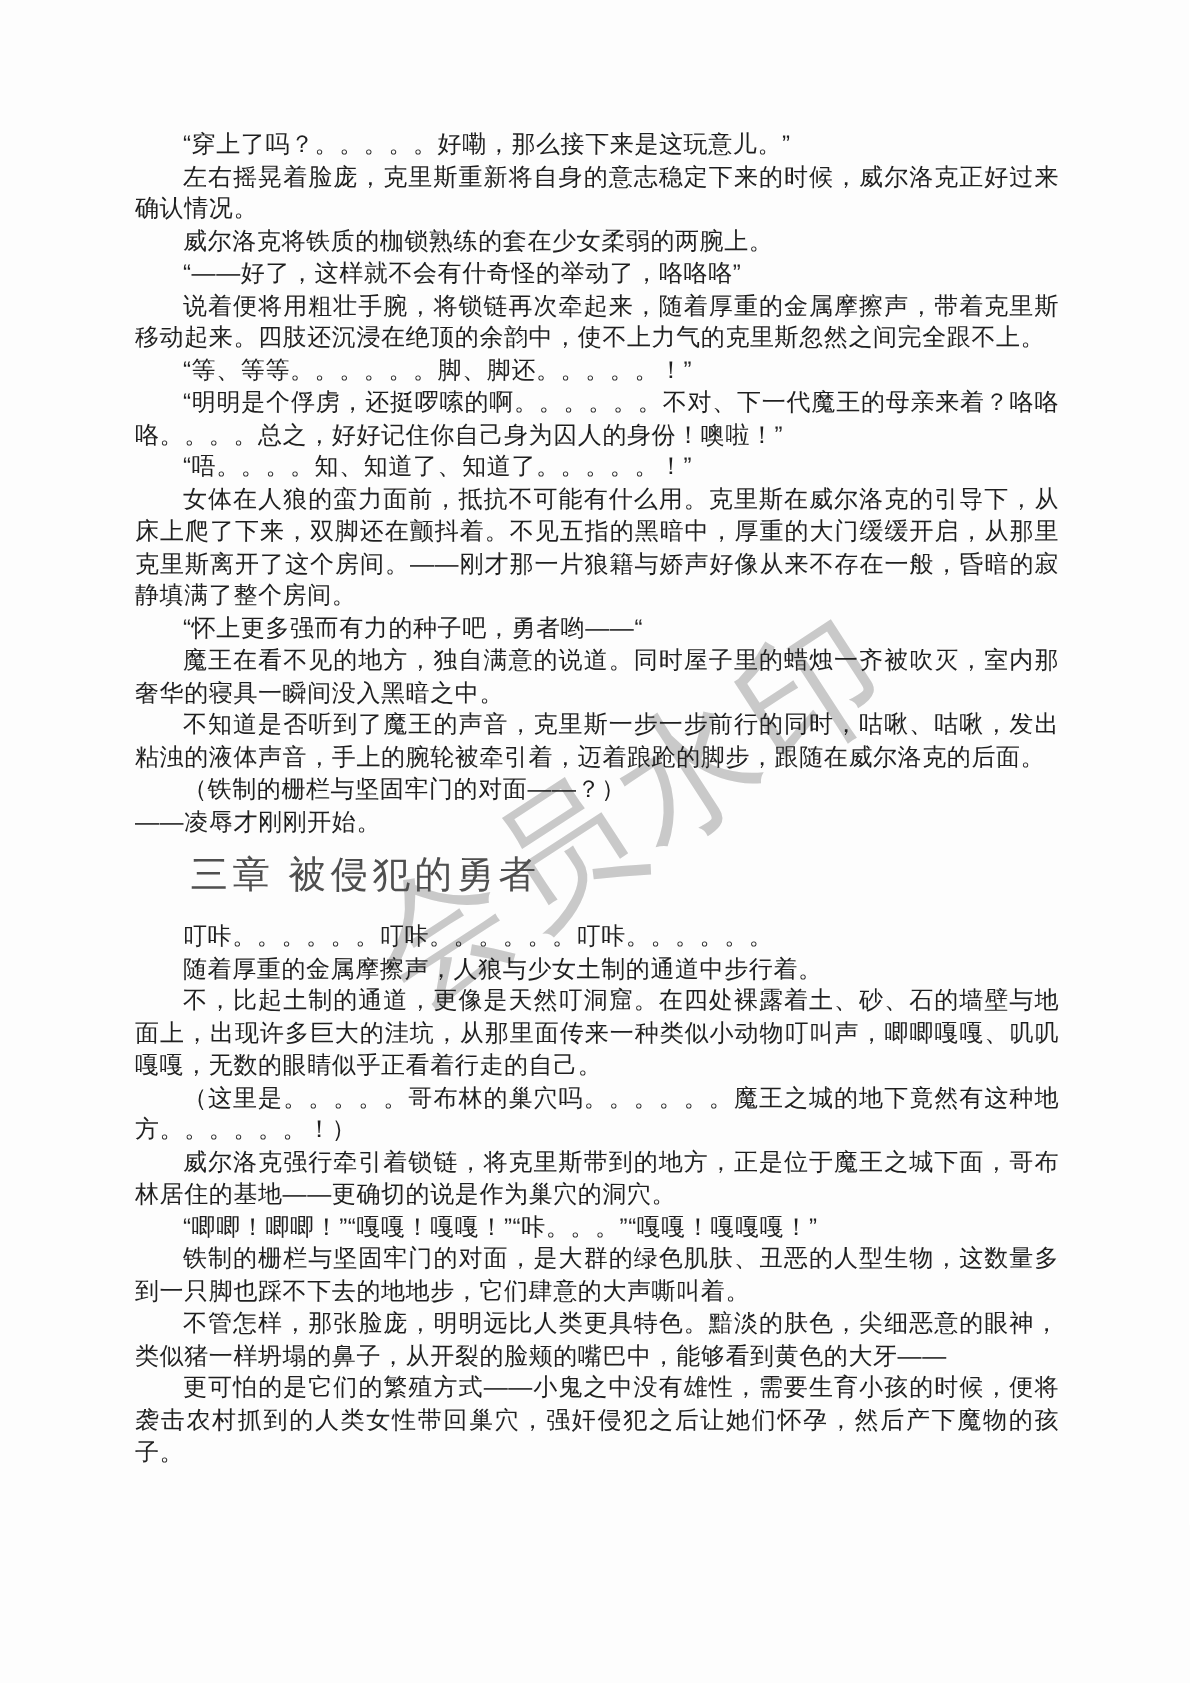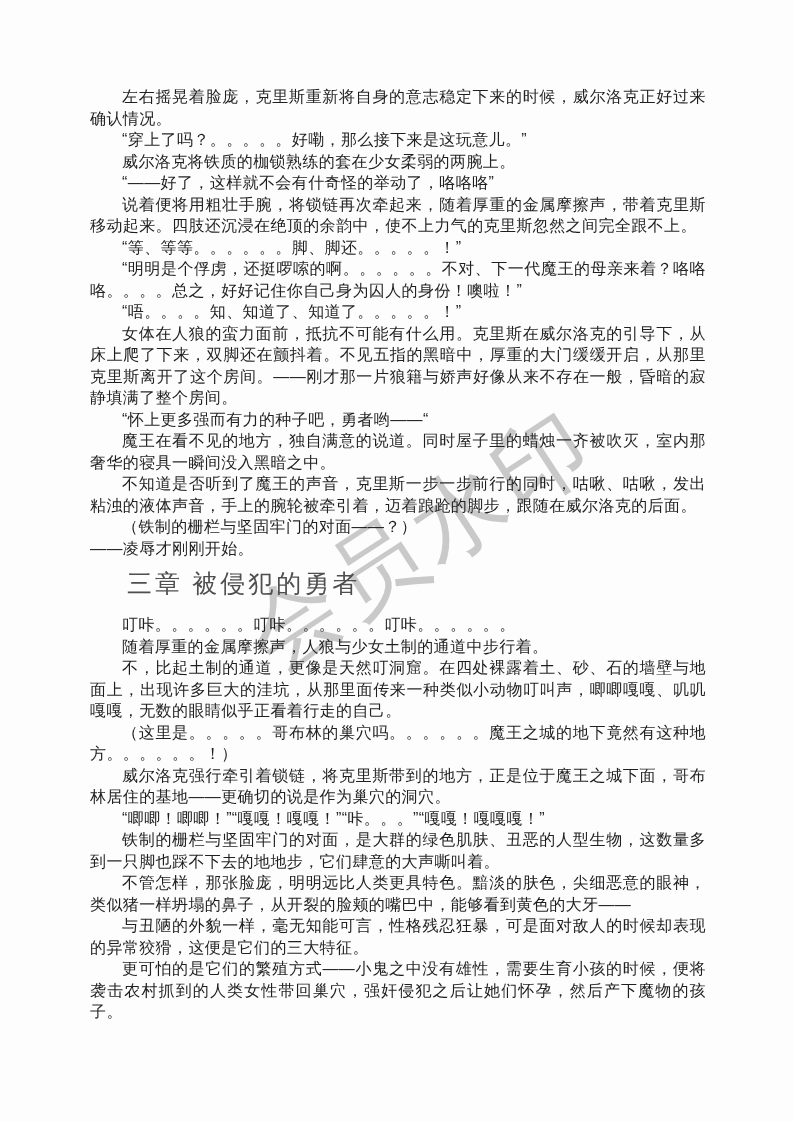--- a/index.html
+++ b/index.html
@@ -48,22 +48,22 @@
     margin:8px 0 14px 37px;
     text-indent:0;
   }
 </style>
 </head>
 <body>
 
 <div class="page">
   <div class="watermark">会员水印</div>
   <div class="content">
+    <p>“穿上了吗？。。。。。好嘞，那么接下来是这玩意儿。”</p>
     <p>左右摇晃着脸庞，克里斯重新将自身的意志稳定下来的时候，威尔洛克正好过来确认情况。</p>
-    <p>“穿上了吗？。。。。。好嘞，那么接下来是这玩意儿。”</p>
     <p>威尔洛克将铁质的枷锁熟练的套在少女柔弱的两腕上。</p>
     <p>“——好了，这样就不会有什奇怪的举动了，咯咯咯”</p>
     <p>说着便将用粗壮手腕，将锁链再次牵起来，随着厚重的金属摩擦声，带着克里斯移动起来。四肢还沉浸在绝顶的余韵中，使不上力气的克里斯忽然之间完全跟不上。</p>
     <p>“等、等等。。。。。。脚、脚还。。。。。！”</p>
     <p>“明明是个俘虏，还挺啰嗦的啊。。。。。。不对、下一代魔王的母亲来着？咯咯咯。。。。总之，好好记住你自己身为囚人的身份！噢啦！”</p>
     <p>“唔。。。。知、知道了、知道了。。。。。！”</p>
     <p>女体在人狼的蛮力面前，抵抗不可能有什么用。克里斯在威尔洛克的引导下，从床上爬了下来，双脚还在颤抖着。不见五指的黑暗中，厚重的大门缓缓开启，从那里克里斯离开了这个房间。——刚才那一片狼籍与娇声好像从来不存在一般，昏暗的寂静填满了整个房间。</p>
     <p>“怀上更多强而有力的种子吧，勇者哟——“</p>
     <p>魔王在看不见的地方，独自满意的说道。同时屋子里的蜡烛一齐被吹灭，室内那奢华的寝具一瞬间没入黑暗之中。</p>
     <p>不知道是否听到了魔王的声音，克里斯一步一步前行的同时，咕啾、咕啾，发出粘浊的液体声音，手上的腕轮被牵引着，迈着踉跄的脚步，跟随在威尔洛克的后面。</p>
@@ -73,16 +73,15 @@
     <h2 class="chapter-title">三章 被侵犯的勇者</h2>
 
     <p>叮咔。。。。。。叮咔。。。。。。叮咔。。。。。。</p>
     <p>随着厚重的金属摩擦声，人狼与少女土制的通道中步行着。</p>
     <p>不，比起土制的通道，更像是天然叮洞窟。在四处裸露着土、砂、石的墙壁与地面上，出现许多巨大的洼坑，从那里面传来一种类似小动物叮叫声，唧唧嘎嘎、叽叽嘎嘎，无数的眼睛似乎正看着行走的自己。</p>
     <p>（这里是。。。。。哥布林的巢穴吗。。。。。。魔王之城的地下竟然有这种地方。。。。。。！）</p>
     <p>威尔洛克强行牵引着锁链，将克里斯带到的地方，正是位于魔王之城下面，哥布林居住的基地——更确切的说是作为巢穴的洞穴。</p>
     <p>“唧唧！唧唧！”“嘎嘎！嘎嘎！”“咔。。。”“嘎嘎！嘎嘎嘎！”</p>
     <p>铁制的栅栏与坚固牢门的对面，是大群的绿色肌肤、丑恶的人型生物，这数量多到一只脚也踩不下去的地地步，它们肆意的大声嘶叫着。</p>
     <p>不管怎样，那张脸庞，明明远比人类更具特色。黯淡的肤色，尖细恶意的眼神，类似猪一样坍塌的鼻子，从开裂的脸颊的嘴巴中，能够看到黄色的大牙——</p>
-    <p>与丑陋的外貌一样，毫无知能可言，性格残忍狂暴，可是面对敌人的时候却表现的异常狡猾，这便是它们的三大特征。</p>
     <p>更可怕的是它们的繁殖方式——小鬼之中没有雄性，需要生育小孩的时候，便将袭击农村抓到的人类女性带回巢穴，强奸侵犯之后让她们怀孕，然后产下魔物的孩子。</p>
   </div>
 </div>
 
 </body></html>

